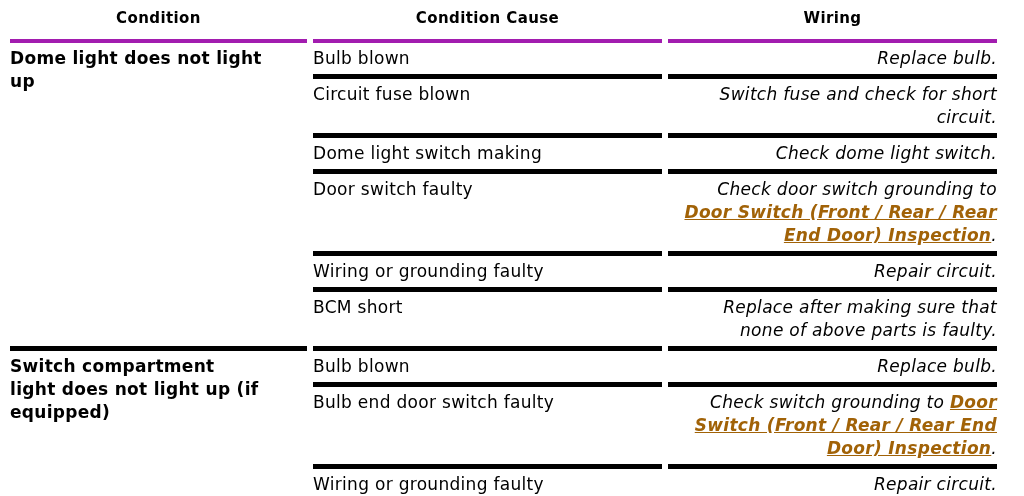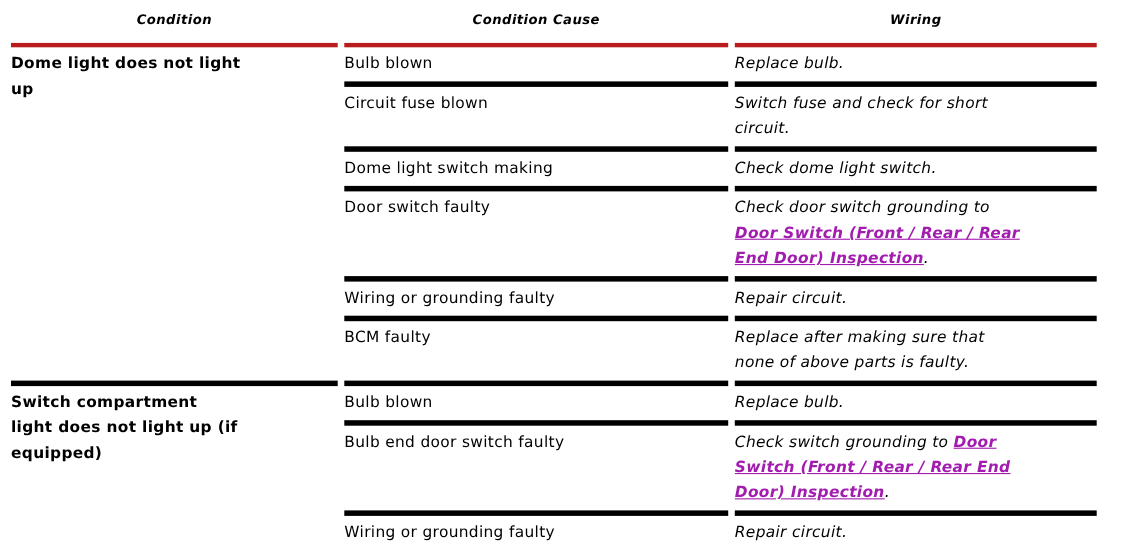--- a/index.html
+++ b/index.html
@@ -17,53 +17,53 @@
     border-spacing: 6px 0;
     table-layout: fixed;
     width: 999px;
     margin: 1px 0 0 4px;
   }
   col.c-cond   { width: 297px; }
   col.c-cause  { width: 349px; }
   col.c-action { width: 329px; }
   th {
     font-weight: bold;
-    font-size: 12px;
+    font-size: 15px;
     line-height: 23px;
     letter-spacing: 0.4px;
     text-align: center;
     vertical-align: top;
     padding: 6px 0 9px 0;
-    border-bottom: 4px solid #b91c1c;
+    border-bottom: 4px solid #a21caf;
     white-space: pre-line;
-    font-style: italic;
   }
   td {
-    font-size: 14px;
+    font-size: 17px;
     line-height: 23px;
     letter-spacing: 0.3px;
     vertical-align: top;
     text-align: left;
     padding: 4px 0 4px 0;
     border-bottom: 5px solid #000000;
     white-space: pre-line;
     overflow: visible;
   }
   td.cond {
     font-weight: bold;
     border-bottom-width: 5px;
   }
   td.action {
     font-style: italic;
+    text-align: right;
   }
   tr.sec-end td {
     border-bottom-width: 5px;
   }
   a.xlink {
-    color: #a21caf;
+    color: #a16207;
     font-weight: bold;
     font-style: italic;
     text-decoration: underline;
     cursor: pointer;
   }
 </style>
 </head>
 <body>
 
 <table class="trouble">
@@ -100,21 +100,21 @@
       <td>Door switch faulty</td>
       <td class="action"><span>Check door switch grounding to
 </span><a class="xlink">Door Switch (Front / Rear / Rear
 End Door) Inspection</a><span>.</span></td>
     </tr>
     <tr>
       <td>Wiring or grounding faulty</td>
       <td class="action">Repair circuit.</td>
     </tr>
     <tr class="sec-end">
-      <td>BCM faulty</td>
+      <td>BCM short</td>
       <td class="action">Replace after making sure that
 none of above parts is faulty.</td>
     </tr>
 
     <tr>
       <td class="cond" rowspan="3">Switch compartment
 light does not light up (if
 equipped)</td>
       <td>Bulb blown</td>
       <td class="action">Replace bulb.</td>

